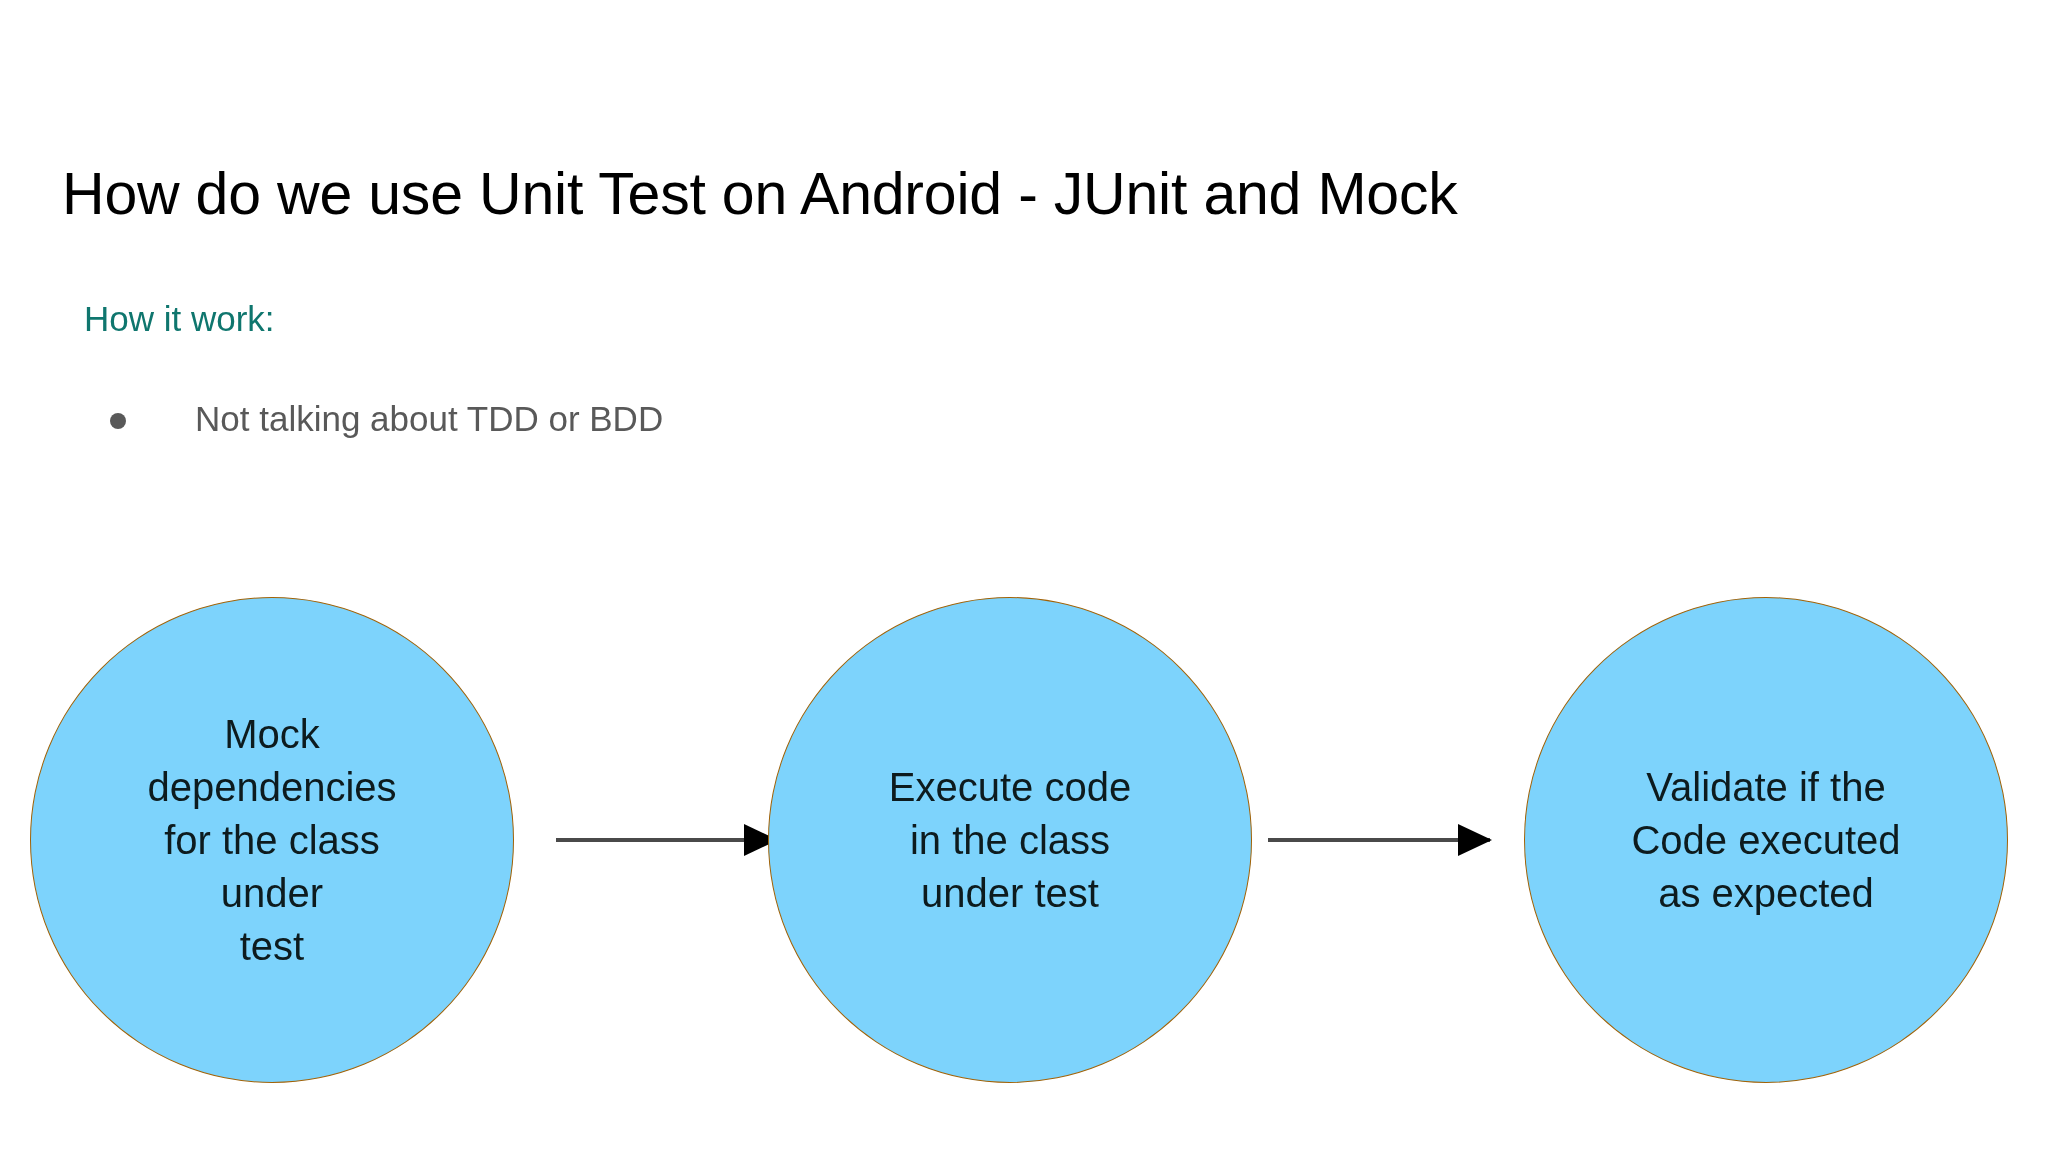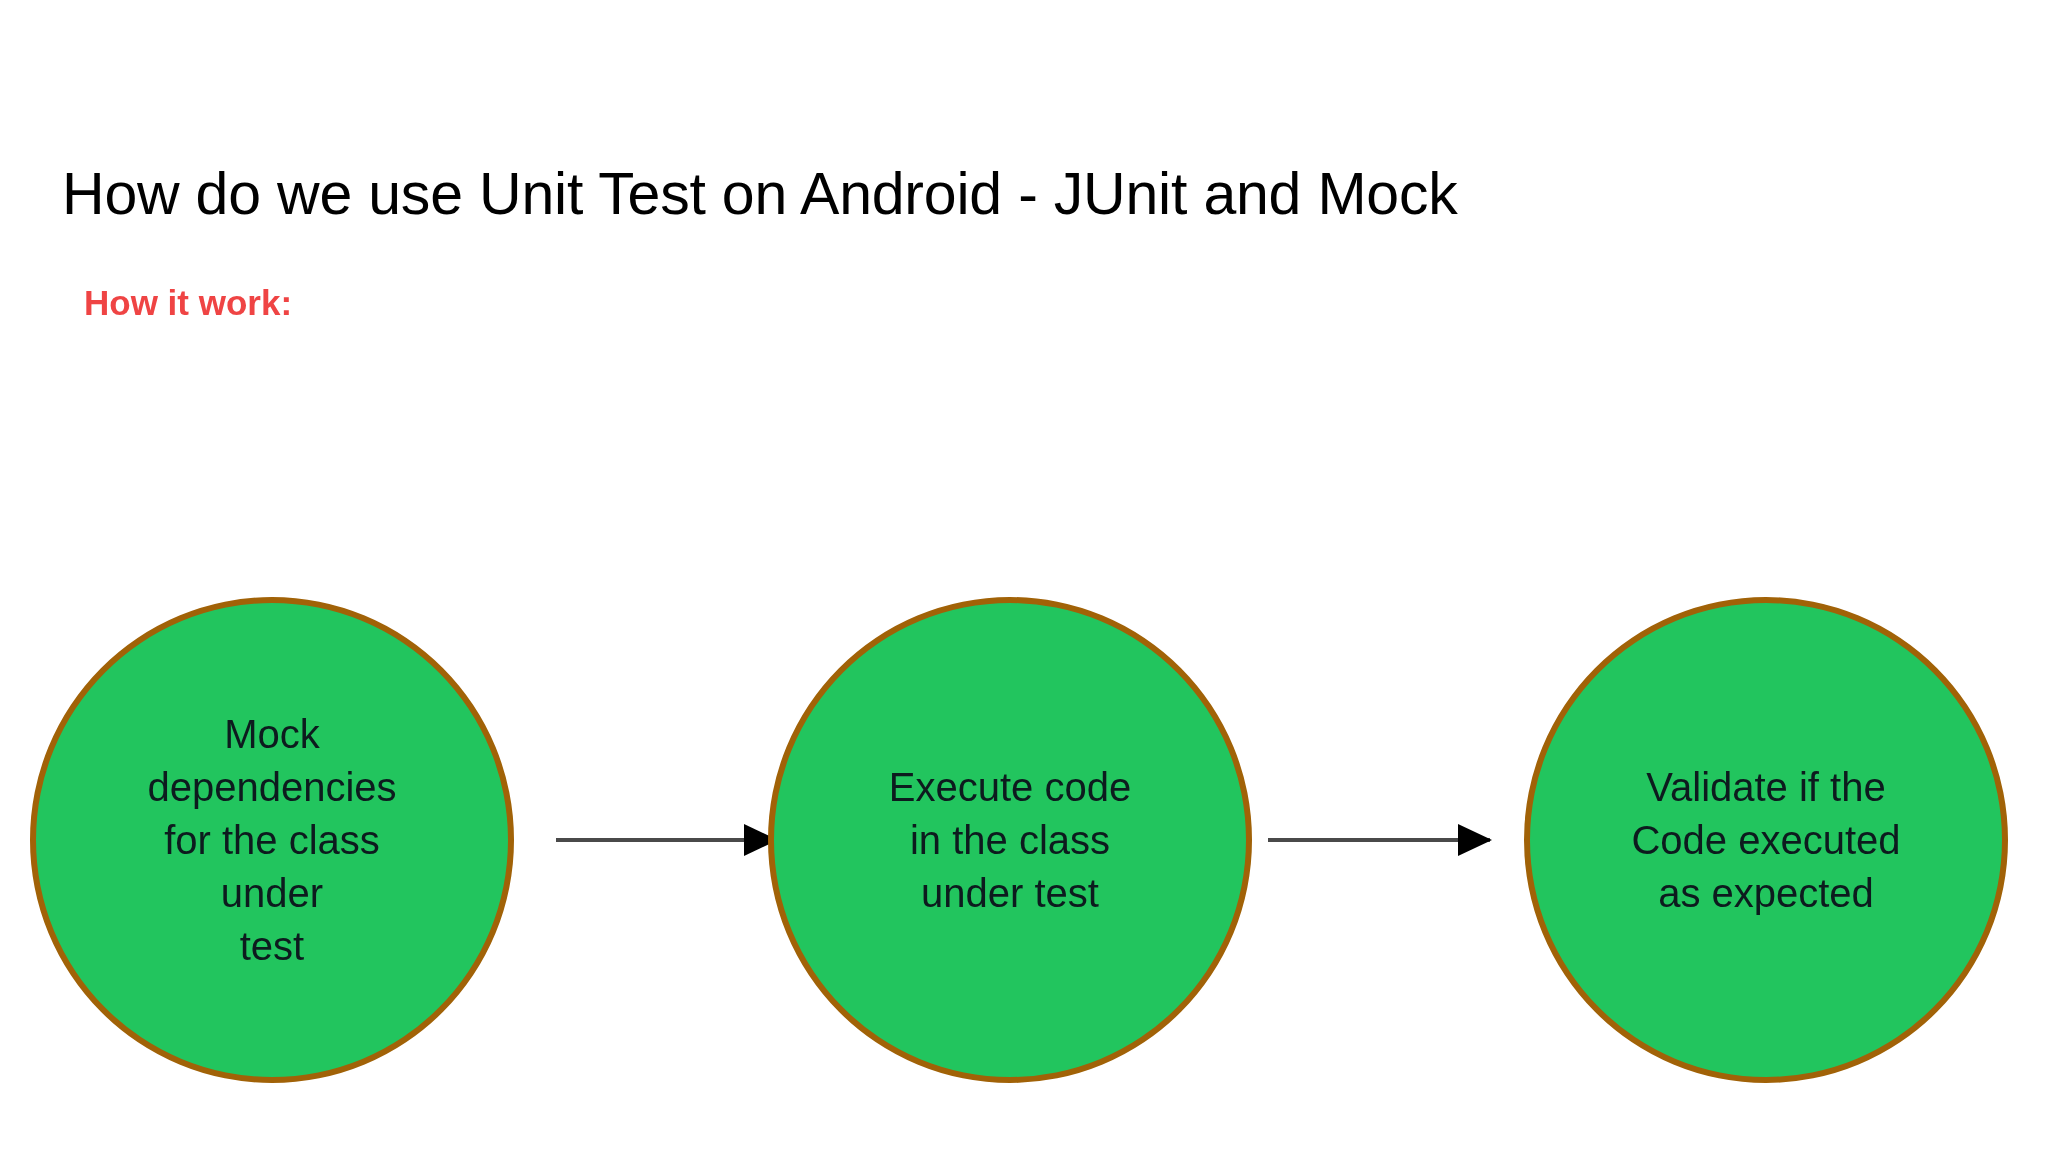--- a/index.html
+++ b/index.html
@@ -34,25 +34,25 @@
     color: #000000;
     letter-spacing: -0.2px;
     white-space: nowrap;
     margin-left: 6px;
   }
 
   
   .lead-in {
     position: absolute;
     left: 84px;
-    top: 280px;
+    top: 296px;
     font-size: 35px;
     line-height: 46px;
-    font-weight: 700;
-    color: #ef4444;
+    font-weight: 400;
+    color: #0f766e;
   }
 
   
   .bullet-list {
     position: absolute;
     left: 110px;
     top: 395px;
     width: 1850px;
   }
   .bullet-row {
@@ -85,22 +85,22 @@
     top: 560px;
     width: 2048px;
     height: 560px;
   }
   .flow-node {
     position: absolute;
     top: 37px;
     width: 484px;
     height: 486px;
     border-radius: 50%;
-    background: #22c55e;
-    border: 6px solid #a16207;
+    background: #7dd3fc;
+    border: 1px solid #a16207;
     box-sizing: border-box;
     display: flex;
     align-items: center;
     justify-content: center;
     text-align: center;
   }
   .flow-node-label {
     font-size: 40px;
     line-height: 53px;
     font-weight: 400;
@@ -141,20 +141,24 @@
 </head>
 <body>
 
 <div class="slide">
 
   <h1 class="slide-title">How do we use Unit Test on Android - JUnit and Mock</h1>
 
   <div class="lead-in">How it work:</div>
 
   <div class="bullet-list">
+    <div class="bullet-row">
+      <span class="bullet-marker"></span>
+      <span class="bullet-text">Not talking about TDD or BDD</span>
+    </div>
   </div>
 
   <div class="flow-diagram">
 
     <div class="flow-node node-1">
       <span class="flow-node-label">Mock
 dependencies
 for the class
 under
 test</span>

